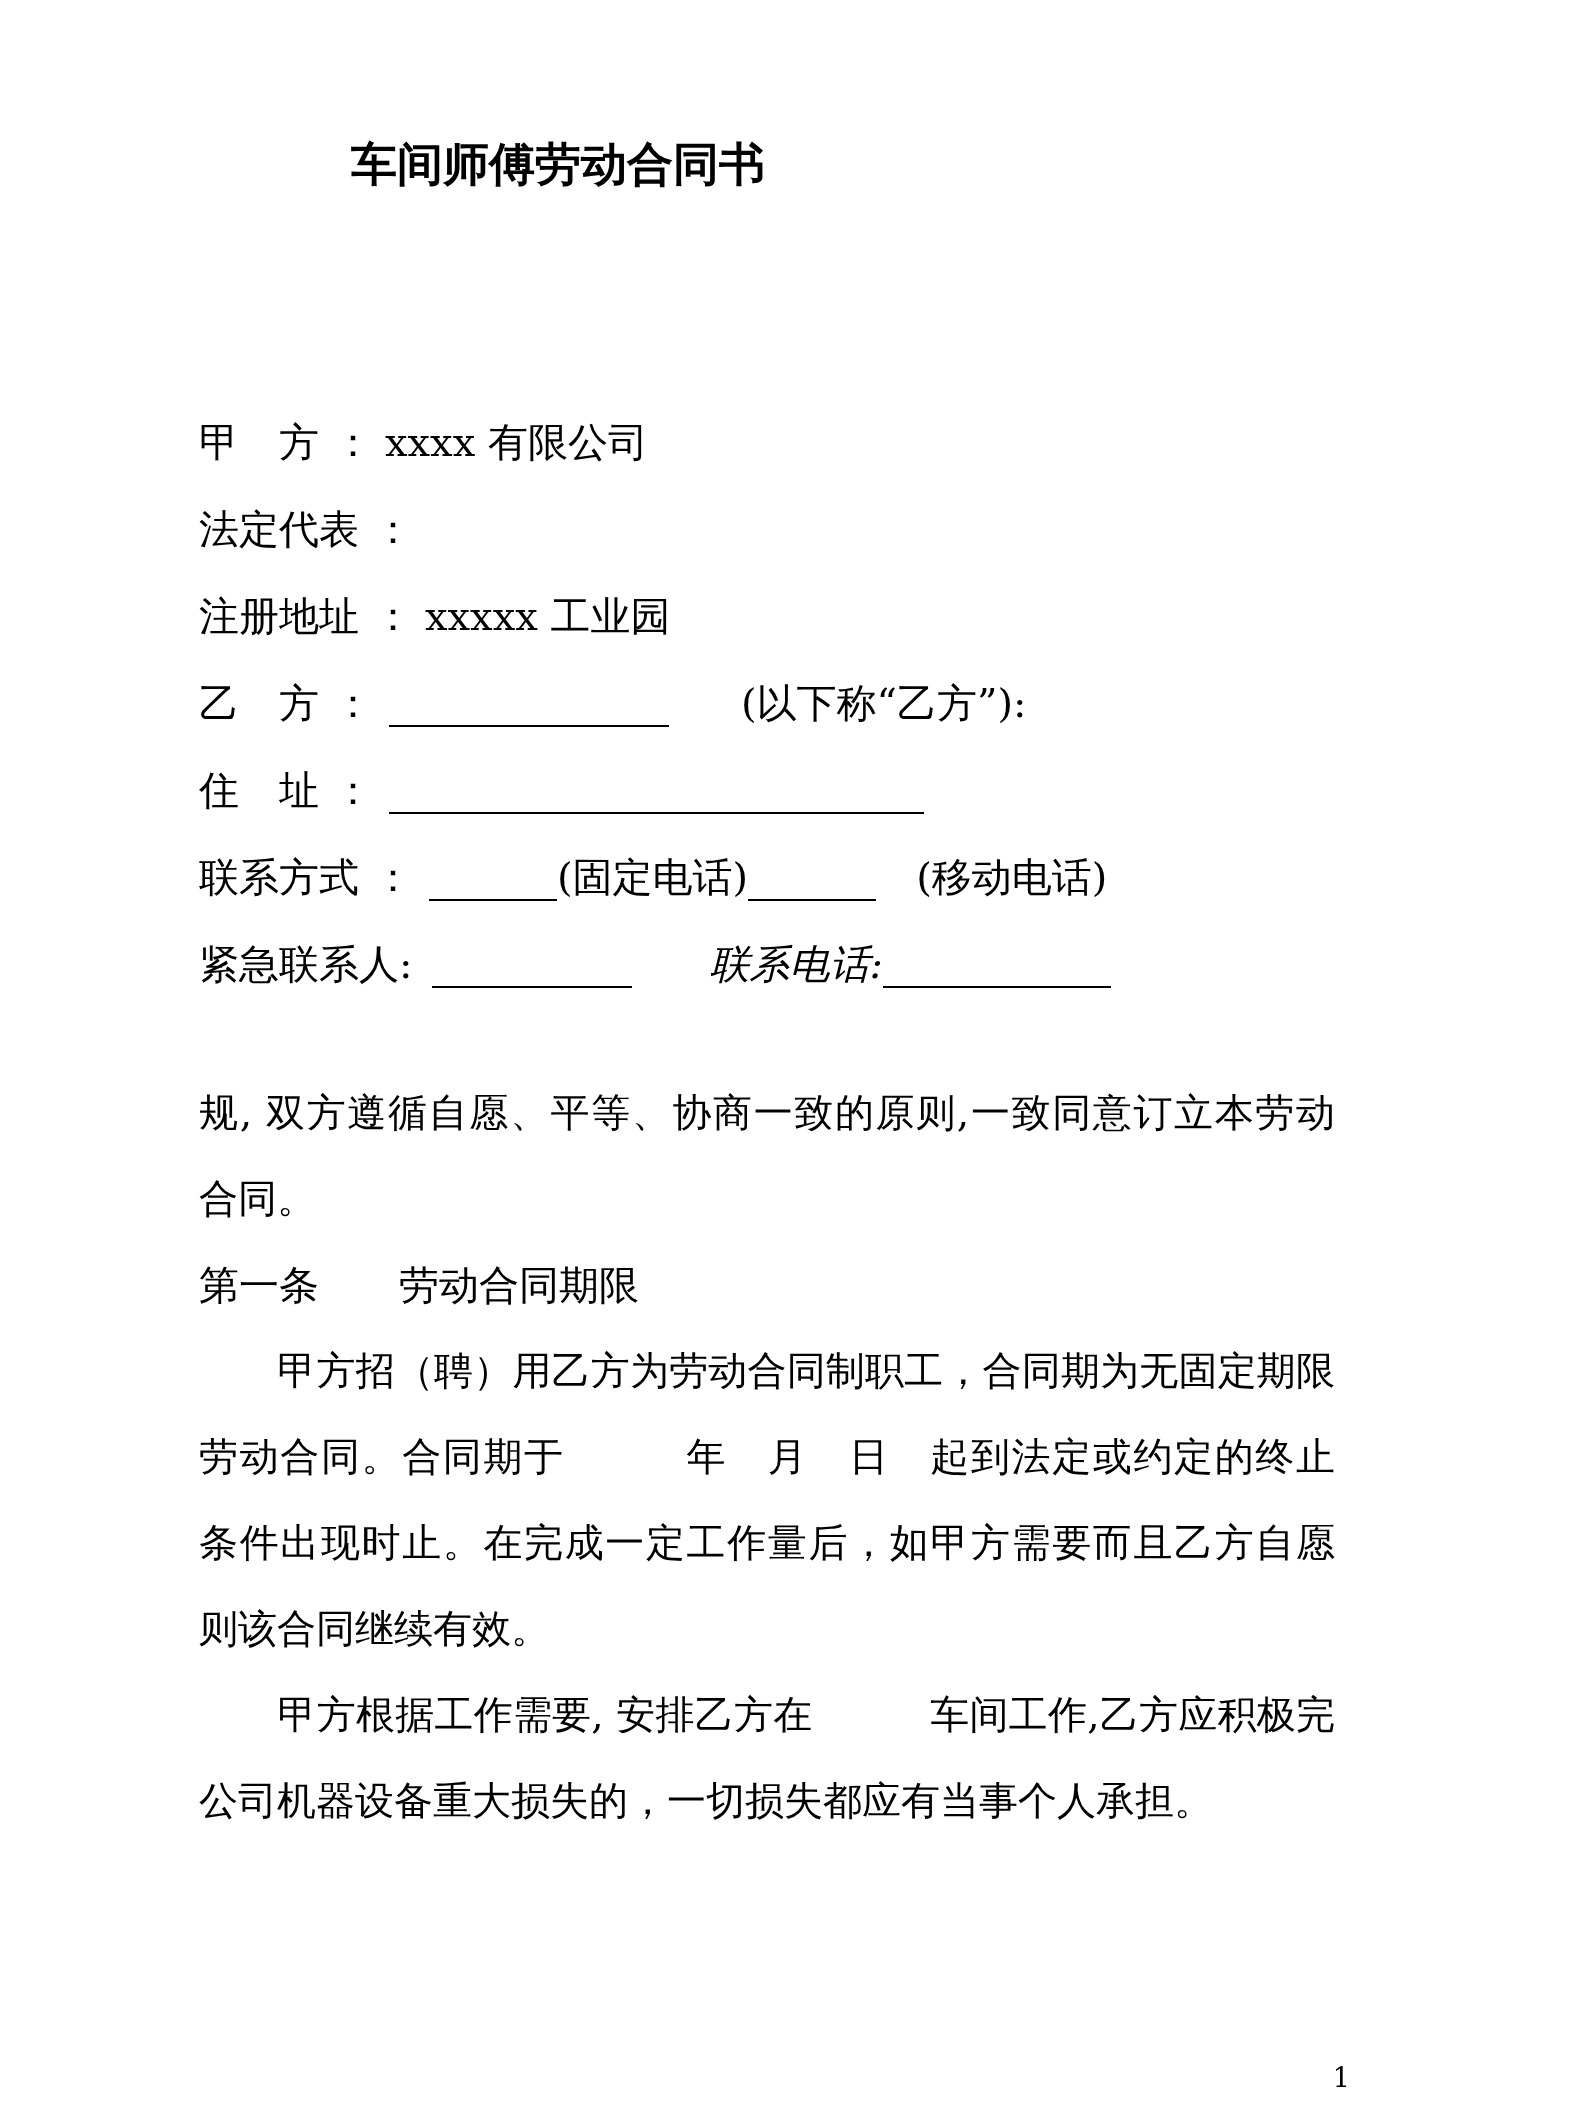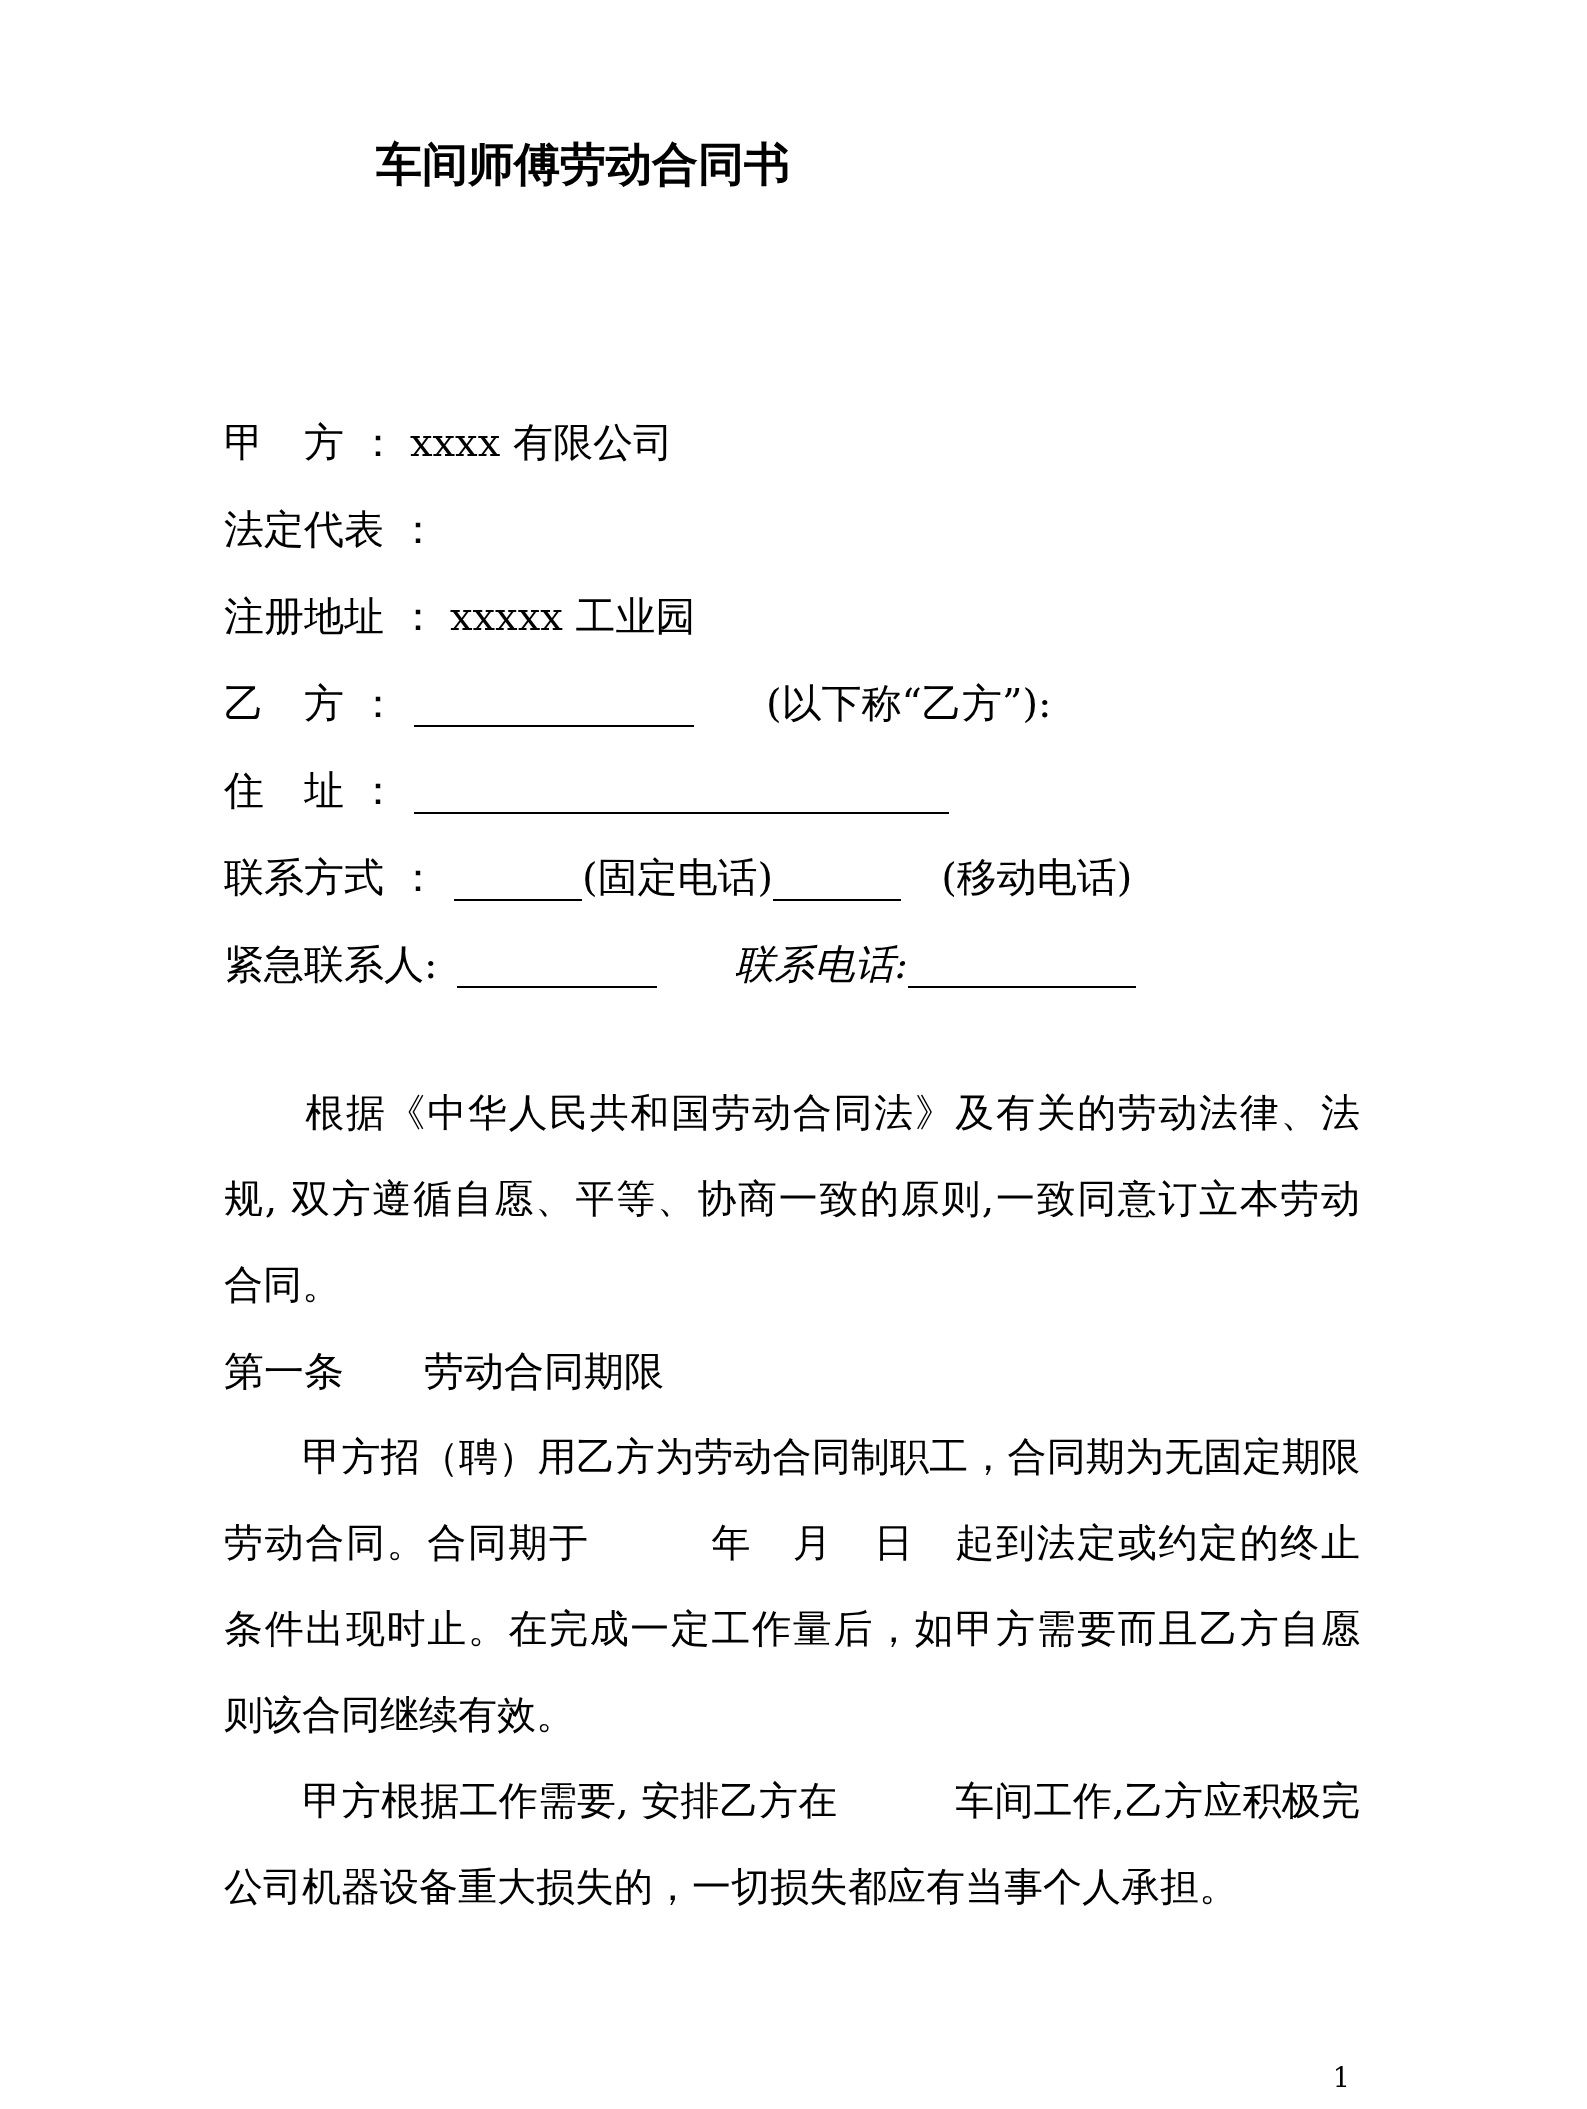--- a/index.html
+++ b/index.html
@@ -5,21 +5,21 @@
   html,body { margin:0; padding:0; background:#ffffff; }
   .page {
     position:relative;
     width:1587px;
     height:2109px;
     background:#ffffff;
     color:#000;
     font-family:"DejaVu Serif","Liberation Serif",serif;
     overflow:hidden;
   }
-  .content { position:absolute; left:224px; top:0; width:1136px; }
+  .content { position:absolute; left:199px; top:0; width:1136px; }
 
   .doc-title {
     margin:132px 0 0 152px;
     font-size:46px;
     font-weight:700;
     line-height:64px;
     white-space:pre;
   }
 
   .parties { margin-top:202px; }
@@ -104,21 +104,20 @@
         <span class="p-label">联系方式</span><span class="p-colon">：</span><span class="blank b-fixed"></span><span>(固定电话)</span><span class="blank b-mobile"></span><span class="lbl-mobile">(移动电话)</span>
       </div>
 
       <div class="party-row">
         <span class="p-label">紧急联系人:</span><span class="blank b-emg1"></span><span class="lbl-emgphone">联系电话:</span><span class="blank b-emg2"></span>
       </div>
 
     </div>
 
     <div class="para">
-        <div class="tline j">　　根据《中华人民共和国劳动合同法》及有关的劳动法律、法</div>
         <div class="tline j">规, 双方遵循自愿、平等、协商一致的原则,一致同意订立本劳动</div>
         <div class="tline">合同。</div>
       </div>
 
     <h2 class="sec-heading">第一条　　劳动合同期限</h2>
     <div class="para flow">
         <div class="tline j">　　甲方招（聘）用乙方为劳动合同制职工，合同期为无固定期限</div>
         <div class="tline j">劳动合同。合同期于　　　年　月　日　起到法定或约定的终止</div>
         <div class="tline j">条件出现时止。在完成一定工作量后，如甲方需要而且乙方自愿</div>
         <div class="tline">则该合同继续有效。</div>

